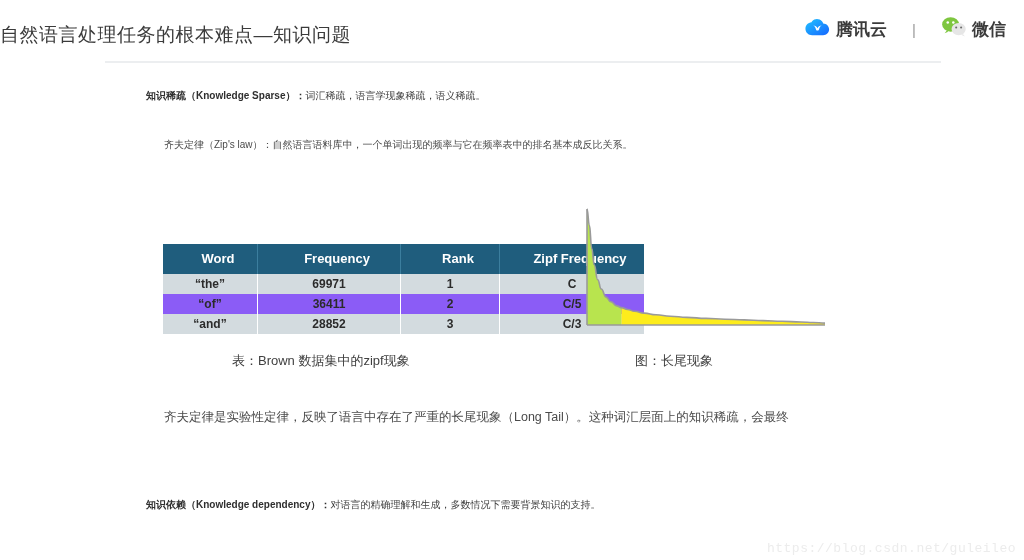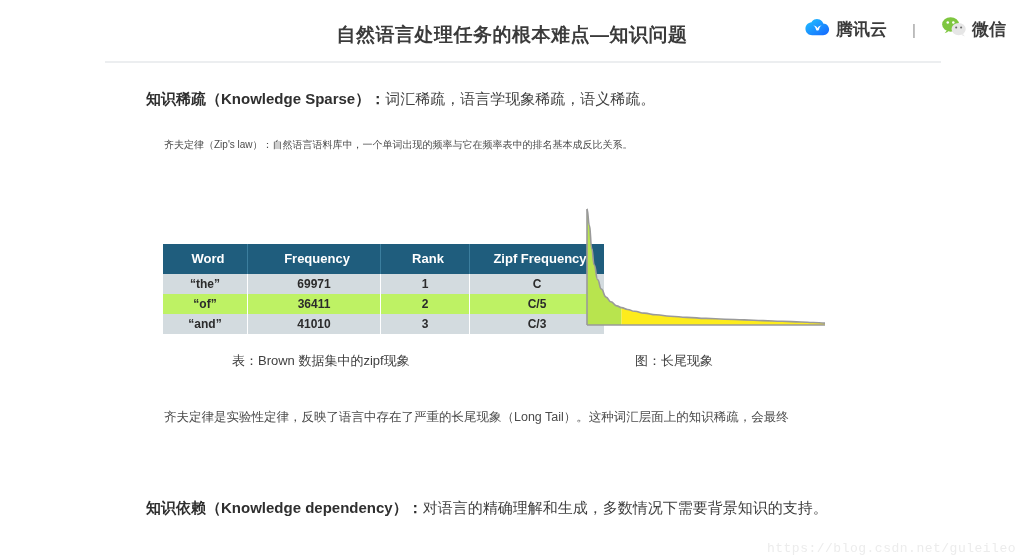--- a/index.html
+++ b/index.html
@@ -15,23 +15,23 @@
     font-family: "Liberation Sans", "DejaVu Sans", sans-serif;
     color: #3f3f3f;
   }
 
   
   .slide-title {
     position: absolute;
     left: 0;
     top: 22px;
     width: 1024px;
-    text-align: center;
+    text-align: left;
     font-size: 19px;
-    font-weight: bold;
+    font-weight: normal;
     color: #3b3b3b;
     letter-spacing: 0.5px;
   }
   .brand-bar {
     position: absolute;
     right: 18px;
     top: 16px;
     display: flex;
     align-items: center;
     gap: 22px;
@@ -56,21 +56,21 @@
     left: 105px;
     top: 61px;
     width: 836px;
     height: 2px;
     background: #eceef0;
   }
 
   
   .bullet-main {
     position: absolute;
-    font-size: 15px;
+    font-size: 10px;
     line-height: 1.5;
     color: #3f3f3f;
     white-space: nowrap;
   }
   .bullet-main .lead {
     font-weight: bold;
     color: #2f2f2f;
   }
   #bullet-sparse { left: 146px; top: 88px; }
   #bullet-dependency { left: 146px; top: 497px; }
@@ -102,36 +102,36 @@
   }
   table.zipf-table {
     border-collapse: collapse;
     font-size: 12.5px;
   }
   table.zipf-table thead th {
     background: #1f5d7d;
     color: #ffffff;
     font-weight: bold;
     font-size: 13px;
-    padding: 7px 6px 8px 12px;
+    padding: 7px 6px 8px 22px;
     text-align: center;
     border-right: 1px solid #3b7e9e;
   }
   table.zipf-table thead th:last-child { border-right: none; }
   table.zipf-table tbody td {
     text-align: center;
     font-weight: bold;
     font-size: 12px;
     color: #2b2b2b;
     padding: 3px 8px;
     border-right: 1px solid #ffffff;
   }
   table.zipf-table tbody td:last-child { border-right: none; }
   table.zipf-table tbody tr.row-odd td { background: #d3dbdf; }
-  table.zipf-table tbody tr.row-even td { background: #bef264; margin-top: 20px; }
+  table.zipf-table tbody tr.row-even td { background: #8b5cf6; margin-top: 20px; }
   .col-word { width: 66px; }
   .col-freq { width: 114px; }
   .col-rank { width: 70px; }
   .col-zipf { width: 116px; }
 
   .caption {
     position: absolute;
     font-size: 13px;
     color: #3f3f3f;
     white-space: nowrap;
@@ -226,21 +226,21 @@
         <td>C</td>
       </tr>
       <tr class="row-even">
         <td>“of”</td>
         <td>36411</td>
         <td>2</td>
         <td>C/5</td>
       </tr>
       <tr class="row-odd">
         <td>“and”</td>
-        <td>41010</td>
+        <td>28852</td>
         <td>3</td>
         <td>C/3</td>
       </tr>
     </tbody>
   </table>
 </div>
 
 <div class="caption" id="caption-table">表：Brown 数据集中的zipf现象</div>
 
 <div class="longtail-chart">

